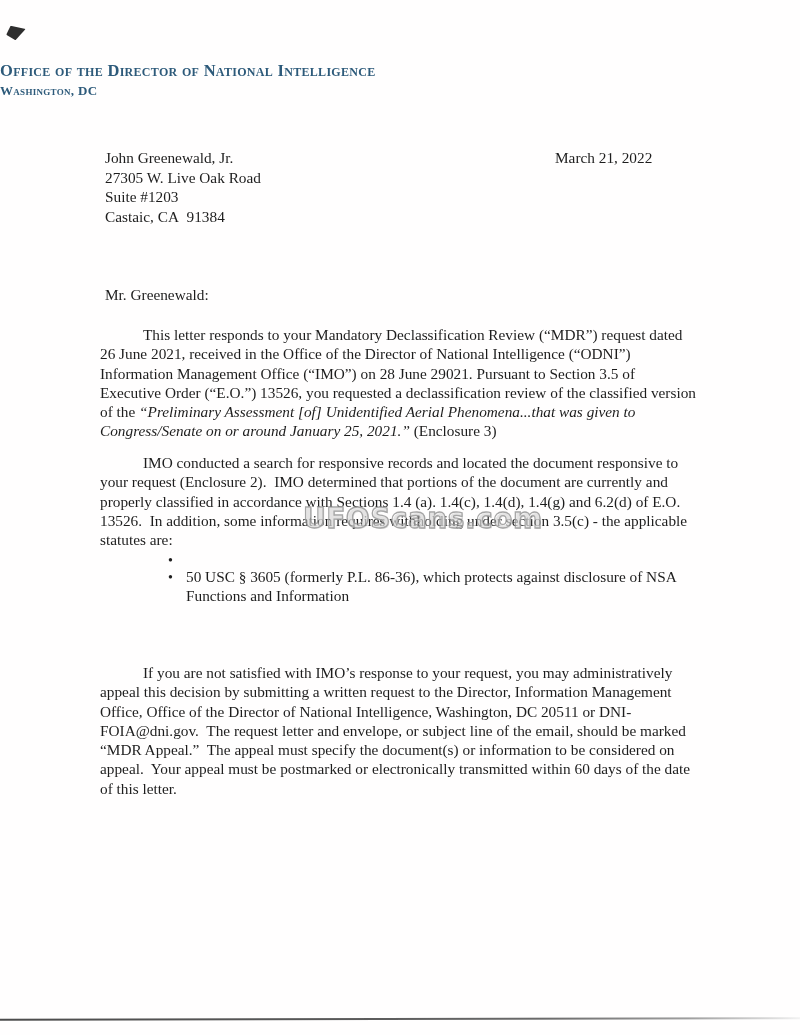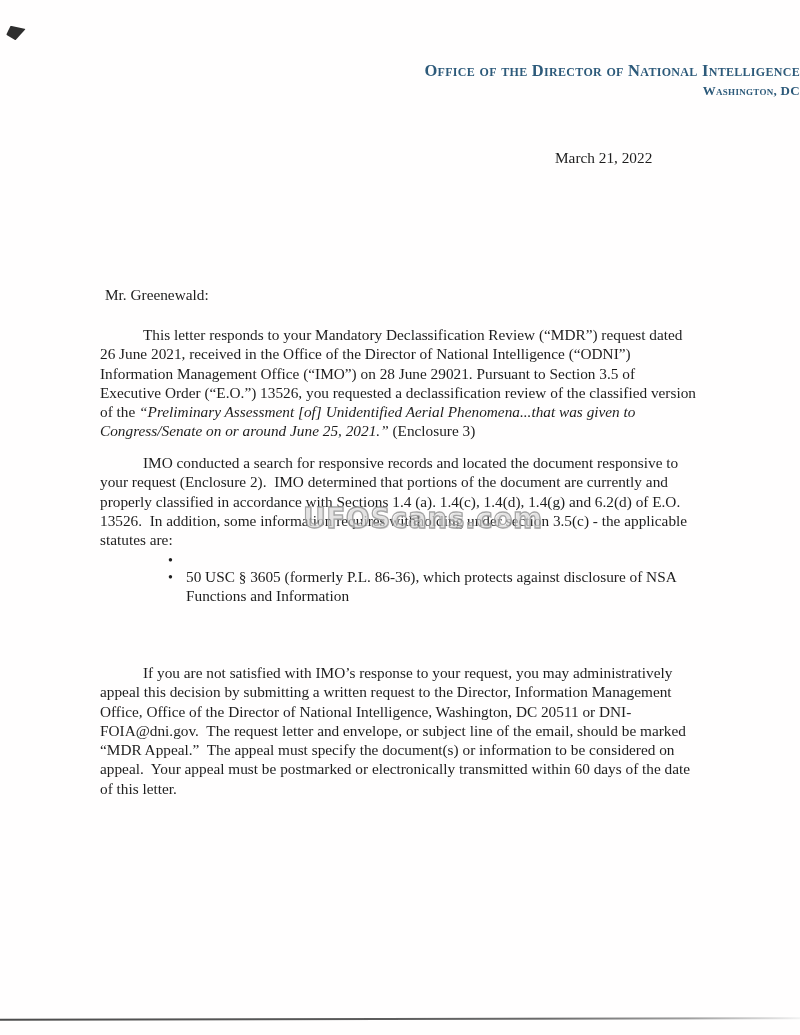--- a/index.html
+++ b/index.html
@@ -7,21 +7,21 @@
     position:relative;
     width:800px;height:1035px;
     background:#fffefe;
     overflow:hidden;
     font-family:"Liberation Serif", serif;
     color:#1d1d1d;
   }
   
   .letterhead{
     position:absolute;top:60px;left:0;width:800px;
-    text-align:right;color:#2d5a7a;
+    text-align:left;color:#2d5a7a;
     font-variant:small-caps;
   }
   .letterhead .lh1{
     font-size:16.5px;line-height:21px;letter-spacing:0.3px;font-weight:600;
   }
   .letterhead .lh2{
     font-size:13px;line-height:17px;margin-top:1px;letter-spacing:0.3px;font-weight:600;
   }
   
   .tblock{
@@ -78,32 +78,36 @@
 
 <div class="page">
 
   <div class="fold-mark"></div>
 
   <div class="letterhead">
     <div class="lh1">Office of the Director of National Intelligence</div>
     <div class="lh2">Washington, DC</div>
   </div>
 
+  <div class="tblock recipient">John Greenewald, Jr.
+27305 W. Live Oak Road
+Suite #1203
+Castaic, CA&nbsp; 91384</div>
 
   <div class="tblock date">March 21, 2022</div>
 
 
   <div class="tblock salutation">Mr. Greenewald:</div>
 
   <p class="para p1"><span>This letter responds to your Mandatory Declassification Review (“MDR”) request dated
 26 June 2021, received in the Office of the Director of National Intelligence (“ODNI”)
 Information Management Office (“IMO”) on 28 June 29021. Pursuant to Section 3.5 of
 Executive Order (“E.O.”) 13526, you requested a declassification review of the classified version
 of the </span><span class="ital">“Preliminary Assessment [of] Unidentified Aerial Phenomena...that was given to
-Congress/Senate on or around June 25, 2021.”</span><span> (Enclosure 3)</span></p>
+Congress/Senate on or around January 25, 2021.”</span><span> (Enclosure 3)</span></p>
 
   <p class="para p2">IMO conducted a search for responsive records and located the document responsive to
 your request (Enclosure 2).&nbsp; IMO determined that portions of the document are currently and
 properly classified in accordance with Sections 1.4 (a). 1.4(c), 1.4(d), 1.4(g) and 6.2(d) of E.O.
 13526.&nbsp; In addition, some information requires withholding under section 3.5(c) - the applicable
 statutes are:</p>
 
   <ul class="bullets">
     <li><span class="dot">•</span></li>
     <li><span class="dot">•</span><span>50 USC § 3605 (formerly P.L. 86-36), which protects against disclosure of NSA

